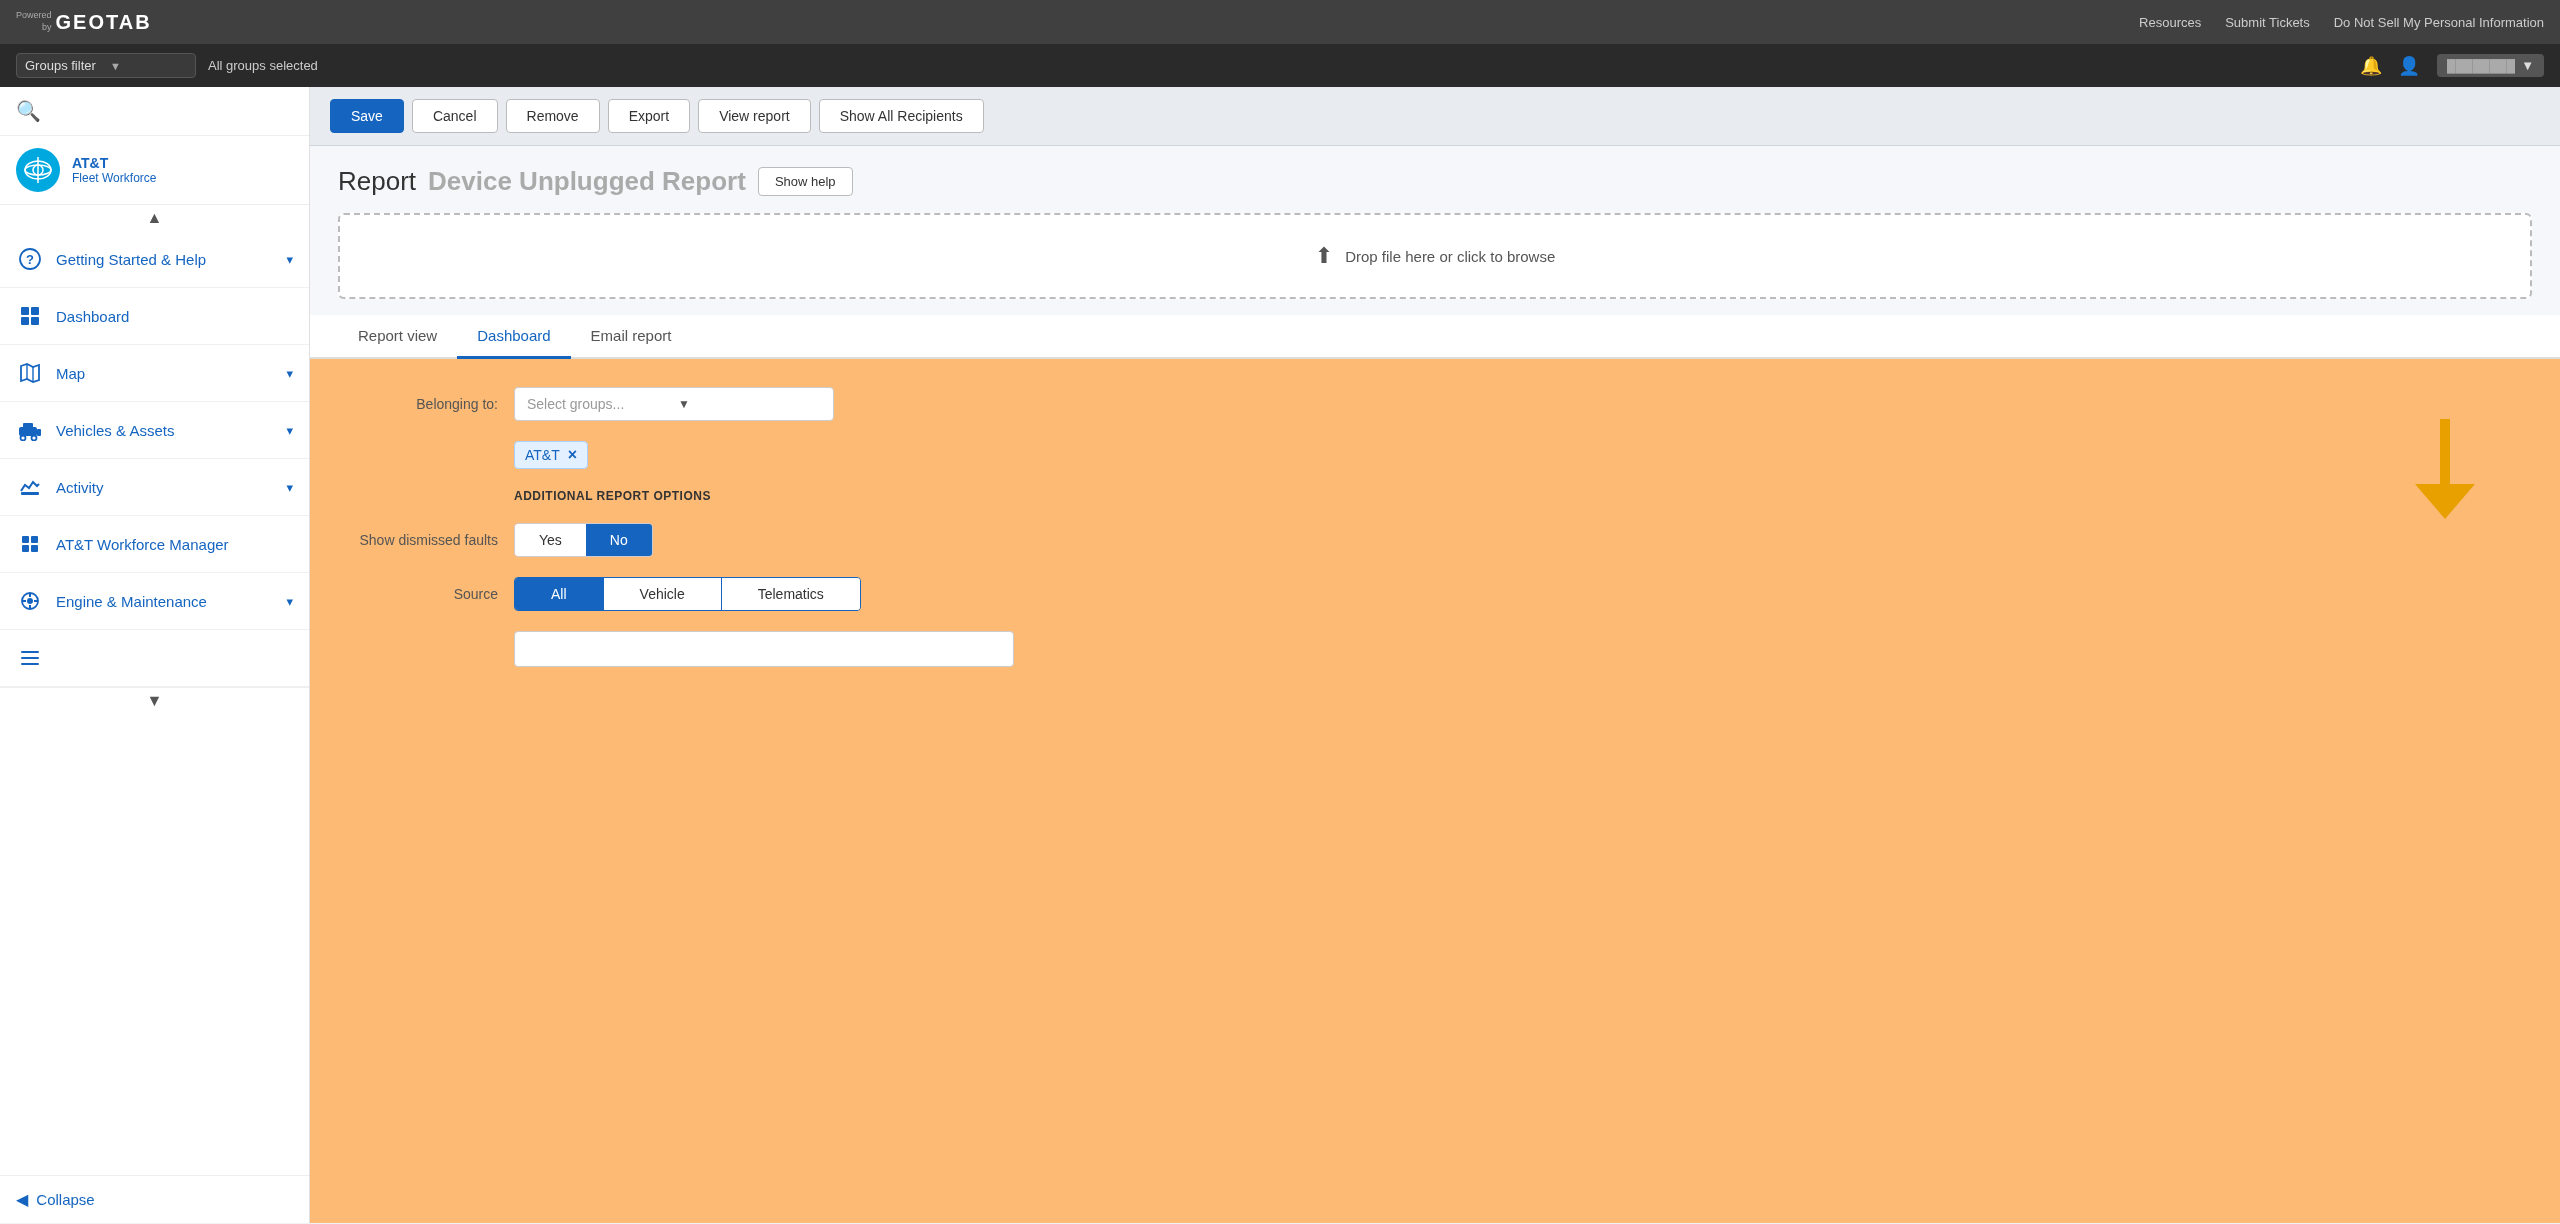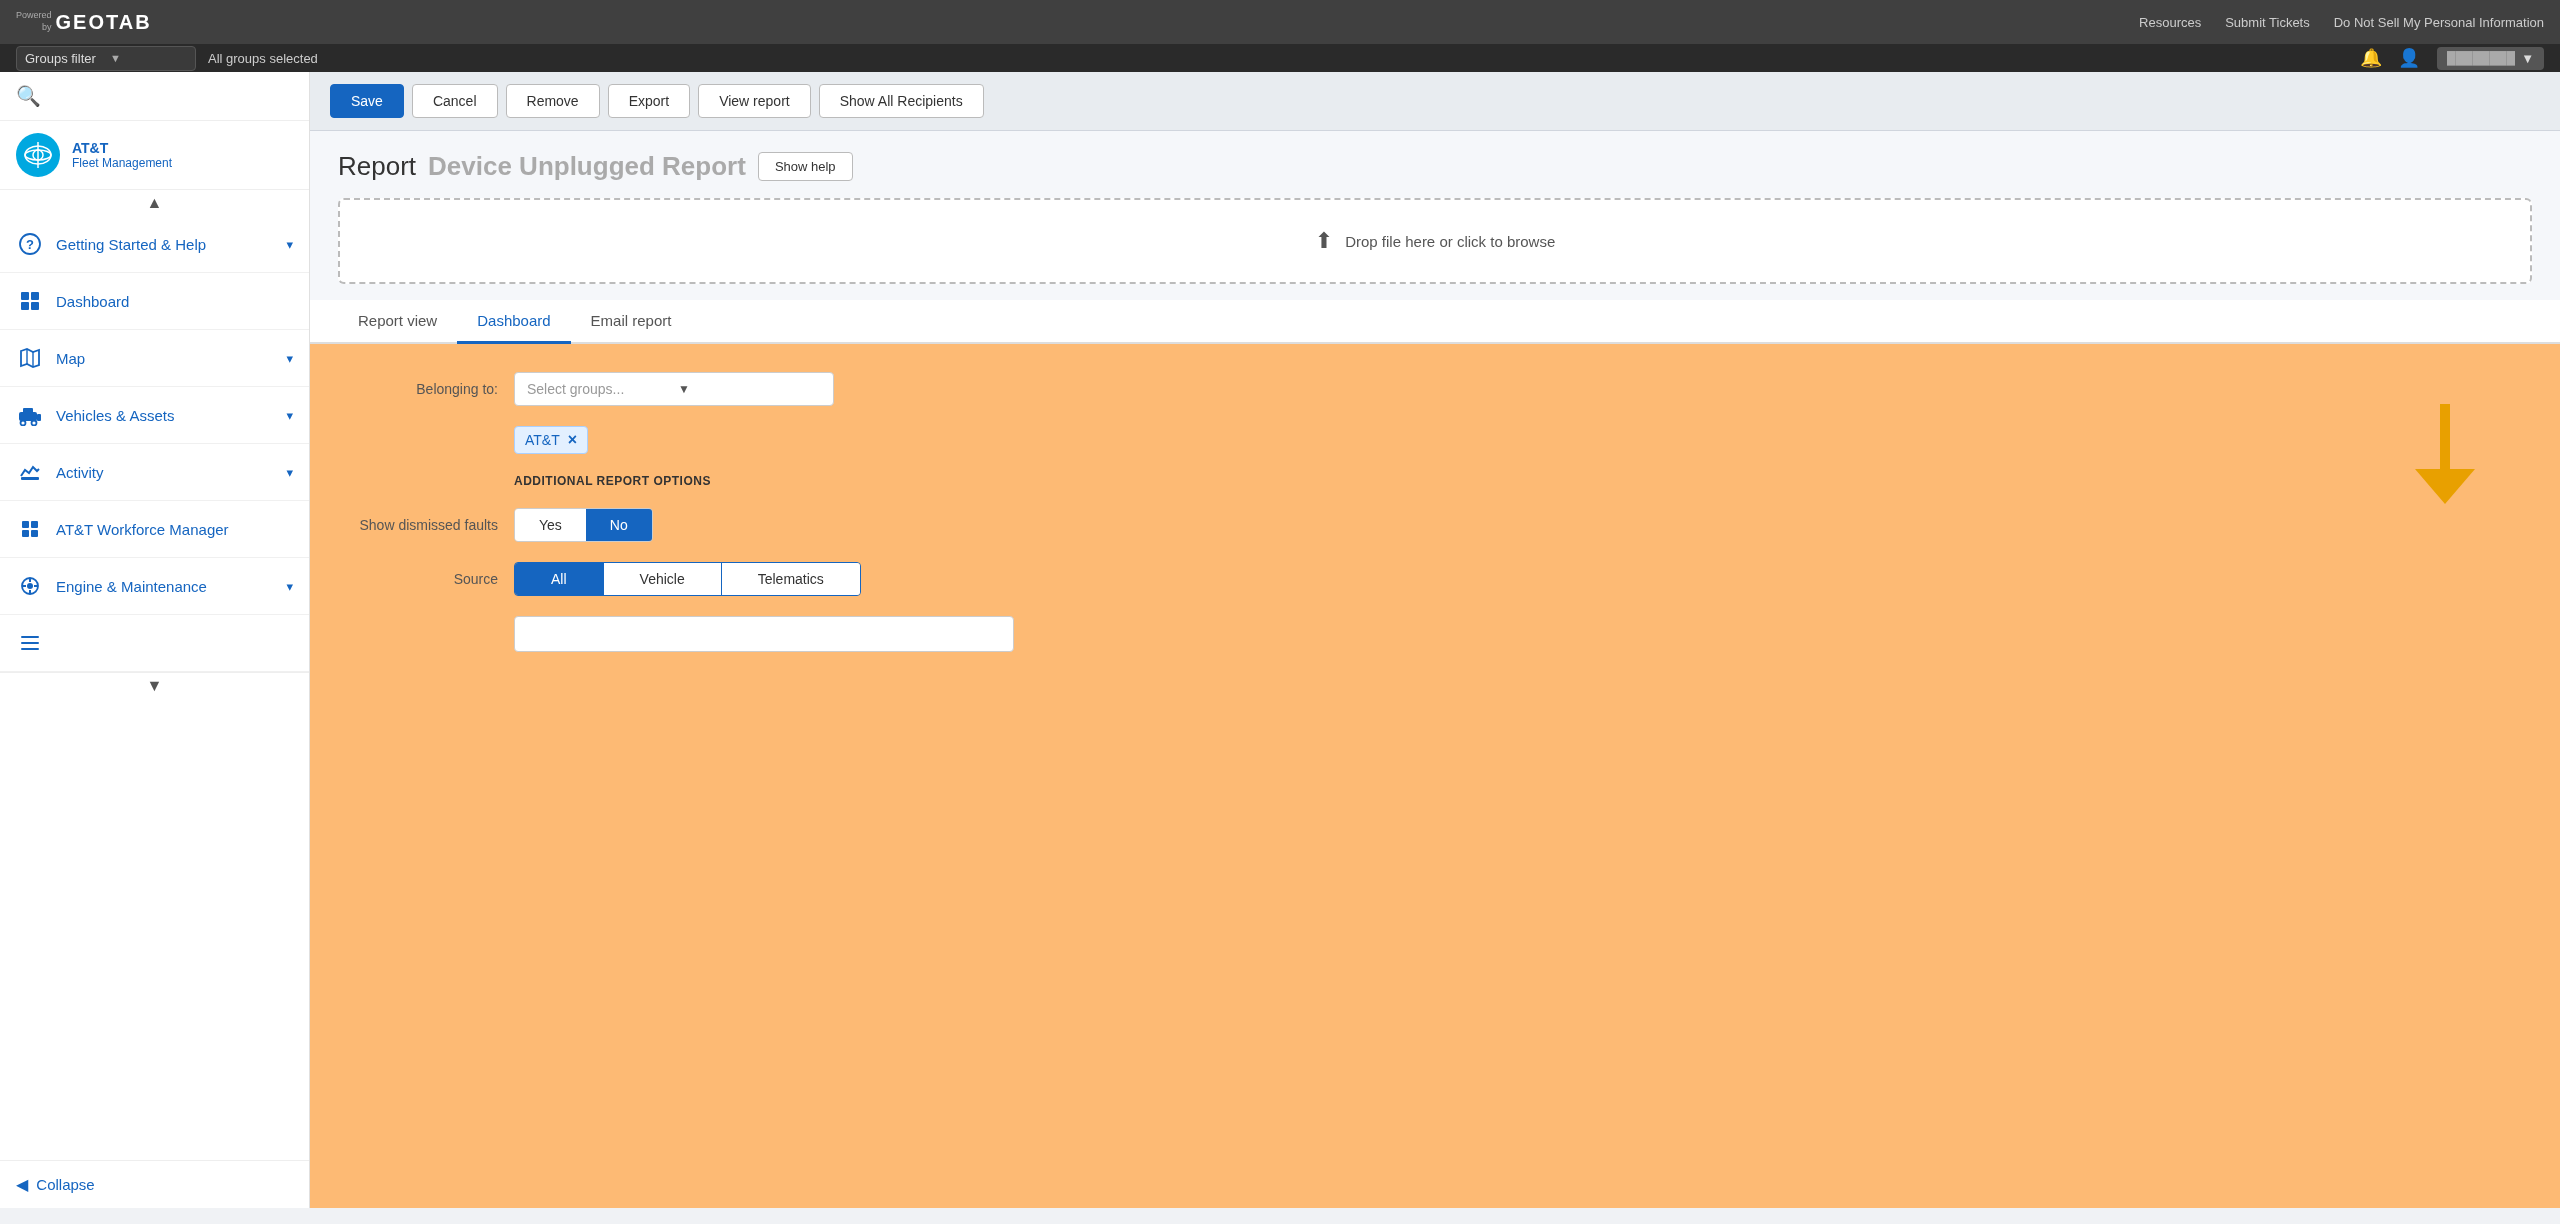--- a/index.html
+++ b/index.html
@@ -23,21 +23,21 @@
     }
     .top-nav-right a {
       color: #ccc;
       font-size: 13px;
       text-decoration: none;
     }
 
     
     .groups-bar {
       background: #2a2a2a;
-      height: 28px;
+      height: 43px;
       display: flex;
       align-items: center;
       padding: 0 16px;
       gap: 12px;
     }
     .groups-filter-select {
       display: flex;
       align-items: center;
       background: #3a3a3a;
       border: 1px solid #555;
@@ -465,21 +465,21 @@
         <svg width="36" height="36" viewBox="0 0 36 36">
           <circle cx="18" cy="18" r="18" fill="#00a8e0"></circle>
           <ellipse cx="18" cy="18" rx="13" ry="5" fill="none" stroke="white" stroke-width="1.5"></ellipse>
           <ellipse cx="18" cy="18" rx="13" ry="9" fill="none" stroke="white" stroke-width="1.5"></ellipse>
           <circle cx="18" cy="18" r="5" fill="none" stroke="white" stroke-width="1.5"></circle>
           <line x1="18" y1="5" x2="18" y2="31" stroke="white" stroke-width="1.5"></line>
         </svg>
       </div>
       <div class="att-logo-text">
         <div class="title">AT&amp;T</div>
-        <div class="subtitle">Fleet Management</div>
+        <div class="subtitle">Fleet Workforce</div>
       </div>
     </div>
 
     <div class="sidebar-scroll-up">▲</div>
 
     <div class="sidebar-item">
       <div class="item-icon">
         <svg width="22" height="22" viewBox="0 0 22 22" fill="none">
             <circle cx="11" cy="11" r="10" stroke="#1565c0" stroke-width="1.8"></circle>
             <text x="11" y="16" text-anchor="middle" font-size="13" fill="#1565c0" font-weight="bold">?</text>

